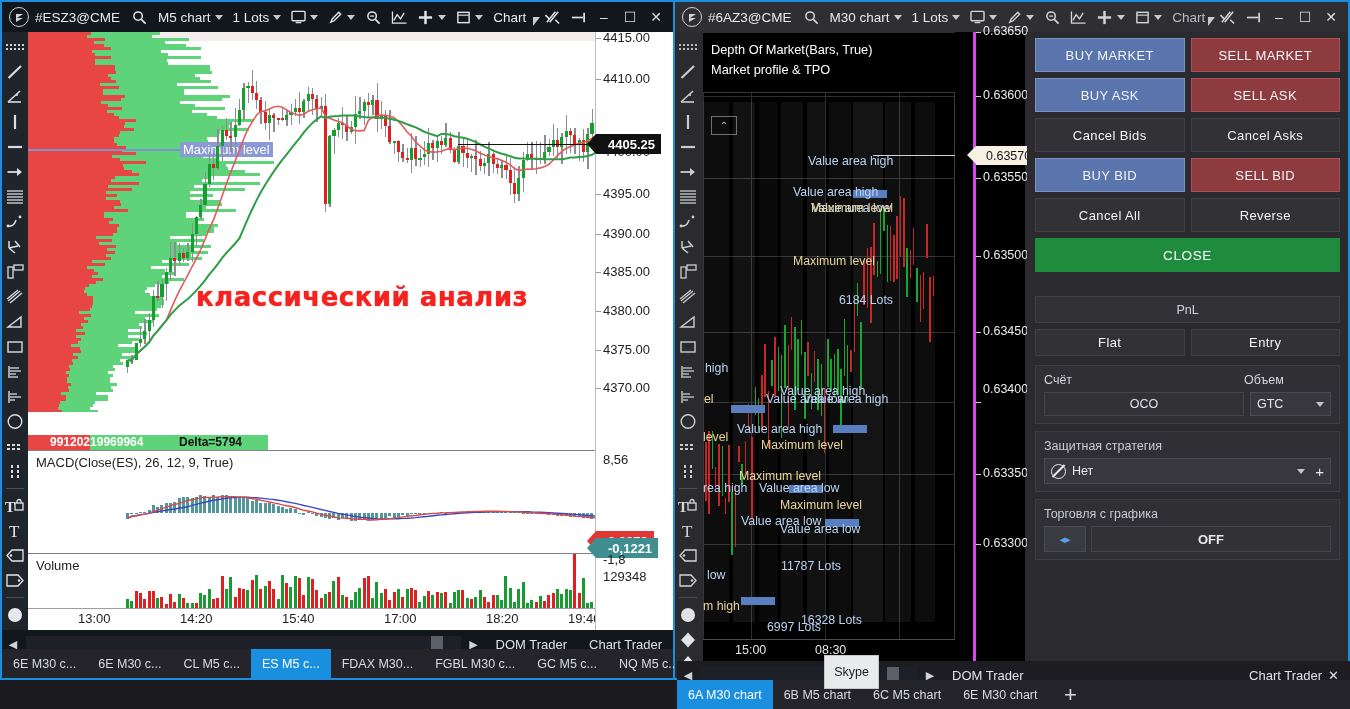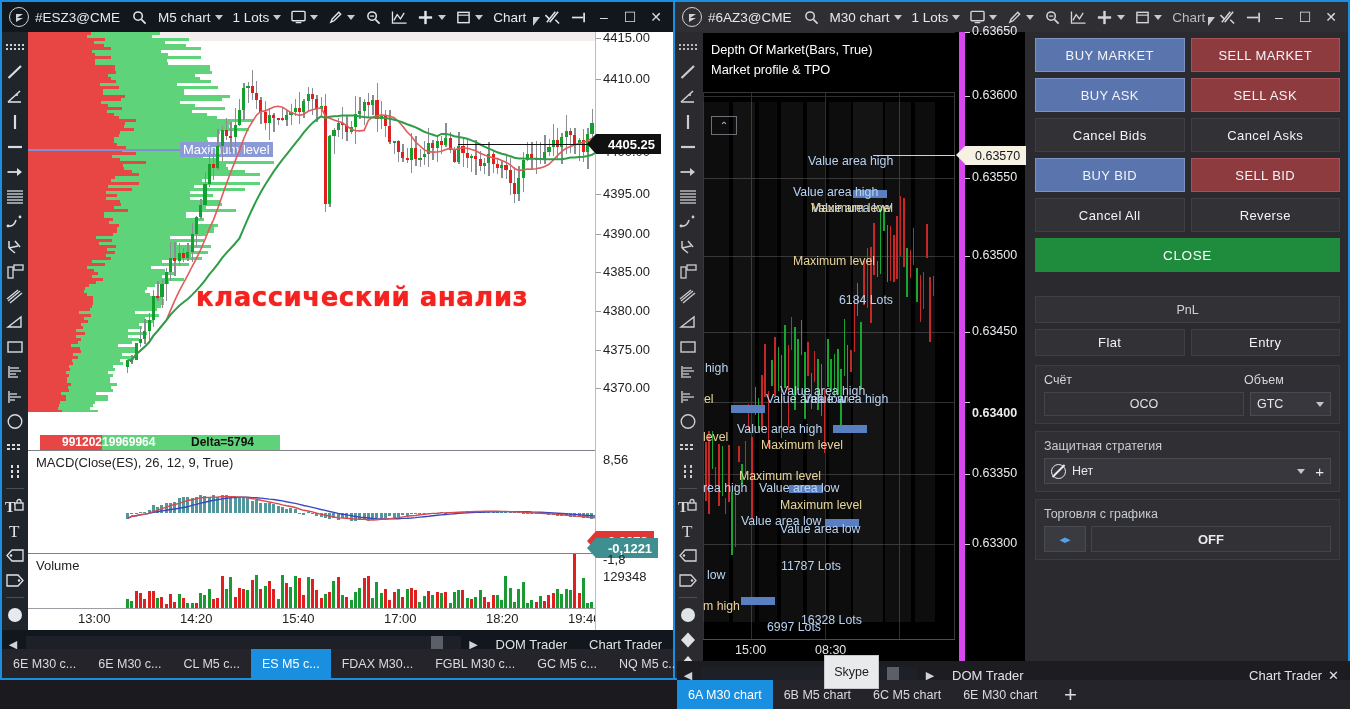--- a/index.html
+++ b/index.html
@@ -92,22 +92,22 @@
   .tabbar { position:absolute; left:0; bottom:0; height:29px; background:#24242a;
             display:flex; align-items:stretch; }
   .tab { display:flex;align-items:center;padding:0 11px;font-size:12.5px;color:#d8dbe0;
          white-space:nowrap; }
   .tab.active { background:#1a8fe0; color:#fff; }
   .tab-plus { display:flex;align-items:center;justify-content:center;width:44px;font-size:22px;color:#d8dbe0;}
 
   
   .domwrap { position:absolute; left:703px; top:32px; width:322px; bottom:48px;
              background:#000; }
-  .dom-axis { position:absolute; right:0; top:0; bottom:0; width:66px; background:#000;
-              border-left:6px solid #d946ef; }
+  .dom-axis { position:absolute; right:0; top:0; bottom:0; width:52px; background:#000;
+              border-left:3px solid #d946ef; }
   .dom-lbl { position:absolute; left:7px; font-size:12.5px; color:#e9ebee; }
   .dom-tick{ position:absolute; left:0; width:5px; height:1px; background:#cdd0d4;}
   .dom-title { position:absolute; left:8px; font-size:12.8px; color:#fff; }
   .dom-collapse { position:absolute; left:8px; top:84px; width:26px; height:19px;
                   border:1px solid #6d7076; color:#c7cad0; font-size:10px;
                   display:flex;align-items:center;justify-content:center;}
   .dom-ann { position:absolute; font-size:12.3px; white-space:nowrap; }
   .ann-blue { color:#b9d3f2; }
   .ann-gold { color:#e8d49a; }
   .dom-pricetag{ position:absolute; height:19px; display:flex;align-items:center;
@@ -957,21 +957,21 @@
         <svg id="ma-svg" style="position:absolute;left:0;top:0;" width="597" height="380">
             <path d="M99.6 328.2 L103.9 327.9 L108.2 322.3 L112.5 318.6 L116.8 314.7 L121.1 310.3 L125.4 303.7 L129.7 298.8 L134.0 293.6 L138.3 288.3 L142.6 278.1 L146.9 268.2 L151.2 259.2 L155.5 251.0 L159.8 243.1 L164.1 234.5 L168.4 226.6 L172.7 217.5 L177.0 207.5 L181.3 196.6 L185.6 187.6 L189.9 176.1 L194.2 163.7 L198.5 151.5 L202.8 140.0 L207.1 129.1 L211.4 118.4 L215.7 106.7 L220.0 96.8 L224.3 89.8 L228.6 83.0 L232.9 79.5 L237.2 78.9 L241.5 76.9 L245.8 75.0 L250.1 74.3 L254.4 75.3 L258.7 77.9 L263.0 80.6 L267.3 82.1 L271.6 83.4 L275.9 82.3 L280.2 79.3 L284.5 77.7 L288.8 76.8 L293.1 75.7 L297.4 84.1 L301.7 86.3 L306.0 88.1 L310.3 89.6 L314.6 90.8 L318.9 93.9 L323.2 97.2 L327.5 98.7 L331.8 98.9 L336.1 98.4 L340.4 88.5 L344.7 84.9 L349.0 83.8 L353.3 83.0 L357.6 83.2 L361.9 84.3 L366.2 85.7 L370.5 89.5 L374.8 94.2 L379.1 100.0 L383.4 104.3 L387.7 110.2 L392.0 114.0 L396.3 117.9 L400.6 119.6 L404.9 120.1 L409.2 120.0 L413.5 119.3 L417.8 117.4 L422.1 116.4 L426.4 117.8 L430.7 116.5 L435.0 116.0 L439.3 116.3 L443.6 117.6 L447.9 118.7 L452.2 121.2 L456.5 123.0 L460.8 124.6 L465.1 126.0 L469.4 126.6 L473.7 128.6 L478.0 130.3 L482.3 132.8 L486.6 136.5 L490.9 138.4 L495.2 137.9 L499.5 137.0 L503.8 137.3 L508.1 136.8 L512.4 135.9 L516.7 134.5 L521.0 132.3 L525.3 128.0 L529.6 123.4 L533.9 119.3 L538.2 116.3 L542.5 114.4 L546.8 113.1 L551.1 111.3 L555.4 110.5 L559.7 108.7 L564.0 106.3 L568.3 103.3 L572.6 99.3 L576.9 96.2 L581.2 92.5 L585.5 89.2 L589.8 83.7 L594.1 79.1 L598.4 71.8 L602.7 66.9" fill="none" stroke="#e05b5b" stroke-width="1.6"></path>
             <path d="M99.6 328.2 L103.9 327.9 L108.2 322.3 L112.5 318.6 L116.8 314.7 L121.1 310.3 L125.4 303.7 L129.7 298.8 L134.0 293.6 L138.3 288.3 L142.6 282.6 L146.9 278.1 L151.2 273.8 L155.5 270.3 L159.8 267.0 L164.1 262.9 L168.4 258.4 L172.7 253.6 L177.0 248.3 L181.3 242.4 L185.6 237.4 L189.9 231.8 L194.2 225.9 L198.5 220.8 L202.8 216.2 L207.1 211.5 L211.4 206.5 L215.7 196.4 L220.0 186.3 L224.3 177.0 L228.6 168.1 L232.9 160.0 L237.2 152.7 L241.5 146.0 L245.8 139.4 L250.1 133.3 L254.4 127.6 L258.7 122.3 L263.0 116.8 L267.3 111.4 L271.6 106.1 L275.9 100.4 L280.2 95.3 L284.5 90.9 L288.8 87.3 L293.1 84.4 L297.4 85.9 L301.7 84.8 L306.0 84.2 L310.3 84.0 L314.6 83.6 L318.9 83.4 L323.2 83.4 L327.5 83.6 L331.8 84.4 L336.1 85.0 L340.4 85.5 L344.7 85.5 L349.0 85.8 L353.3 85.5 L357.6 85.9 L361.9 86.8 L366.2 87.7 L370.5 88.9 L374.8 90.5 L379.1 92.2 L383.4 93.7 L387.7 95.4 L392.0 97.5 L396.3 99.8 L400.6 101.4 L404.9 102.8 L409.2 104.1 L413.5 101.9 L417.8 102.0 L422.1 102.7 L426.4 104.2 L430.7 104.9 L435.0 105.7 L439.3 106.8 L443.6 108.4 L447.9 110.2 L452.2 112.5 L456.5 114.7 L460.8 116.7 L465.1 118.4 L469.4 120.3 L473.7 121.7 L478.0 122.8 L482.3 124.3 L486.6 125.8 L490.9 126.6 L495.2 126.6 L499.5 126.8 L503.8 126.8 L508.1 126.8 L512.4 127.0 L516.7 127.3 L521.0 127.3 L525.3 127.3 L529.6 127.3 L533.9 127.3 L538.2 126.5 L542.5 125.5 L546.8 125.5 L551.1 125.0 L555.4 124.8 L559.7 124.0 L564.0 122.7 L568.3 120.6 L572.6 118.5 L576.9 116.7 L581.2 114.1 L585.5 111.7 L589.8 108.9 L594.1 106.1 L598.4 102.2 L602.7 98.2" fill="none" stroke="#2e9e46" stroke-width="2"></path>
           </svg>
 
         <div style="position:absolute;left:430px;right:0;top:112px;height:1px;background:#111;"></div>
 
         <div class="chart-note" style="left:168px;top:250px;">классический анализ</div>
       </div>
 
-      <div style="position:absolute;left:0;top:403px;width:240px;height:15px;margin-left:12px;">
+      <div style="position:absolute;left:0;top:403px;width:240px;height:15px;">
         <div style="position:absolute;left:0;top:0;width:62px;height:15px;background:#e84545;"></div>
         <div style="position:absolute;left:62px;top:0;width:178px;height:15px;background:#5fd37a;"></div>
         <div class="delta-bar" style="left:22px;top:0;color:#fff;">99120219969964</div>
         <div class="delta-bar" style="left:151px;top:0;color:#111;">Delta=5794</div>
       </div>
 
       <div class="pane" style="top:418px;height:103px;overflow:hidden;">
         <div class="pane-title">MACD(Close(ES), 26, 12, 9, True)</div>
         <div class="vgrid" style="left:70px;"></div>
         <div class="vgrid" style="left:172px;"></div>
@@ -1714,21 +1714,21 @@
           <div class="dom-lbl" style="top:-8px;">0.63650</div>
           <div class="dom-tick" style="top:64px;"></div>
           <div class="dom-lbl" style="top:56px;">0.63600</div>
           <div class="dom-tick" style="top:146px;"></div>
           <div class="dom-lbl" style="top:138px;">0.63550</div>
           <div class="dom-tick" style="top:224px;"></div>
           <div class="dom-lbl" style="top:216px;">0.63500</div>
           <div class="dom-tick" style="top:300px;"></div>
           <div class="dom-lbl" style="top:292px;">0.63450</div>
           <div class="dom-tick" style="top:370px;"></div>
-          <div class="dom-lbl" style="top:374px;font-weight:bold;">0.63400</div>
+          <div class="dom-lbl" style="top:350px;">0.63400</div>
           <div class="dom-tick" style="top:442px;"></div>
           <div class="dom-lbl" style="top:434px;">0.63350</div>
           <div class="dom-tick" style="top:512px;"></div>
           <div class="dom-lbl" style="top:504px;">0.63300</div>
         </div>
       <div class="dom-pricetag" style="top:114px;">0.63570</div>
     </div>
 
     <div class="dom-timeaxis">
       <div class="dom-time" style="left:32px;">15:00</div>

